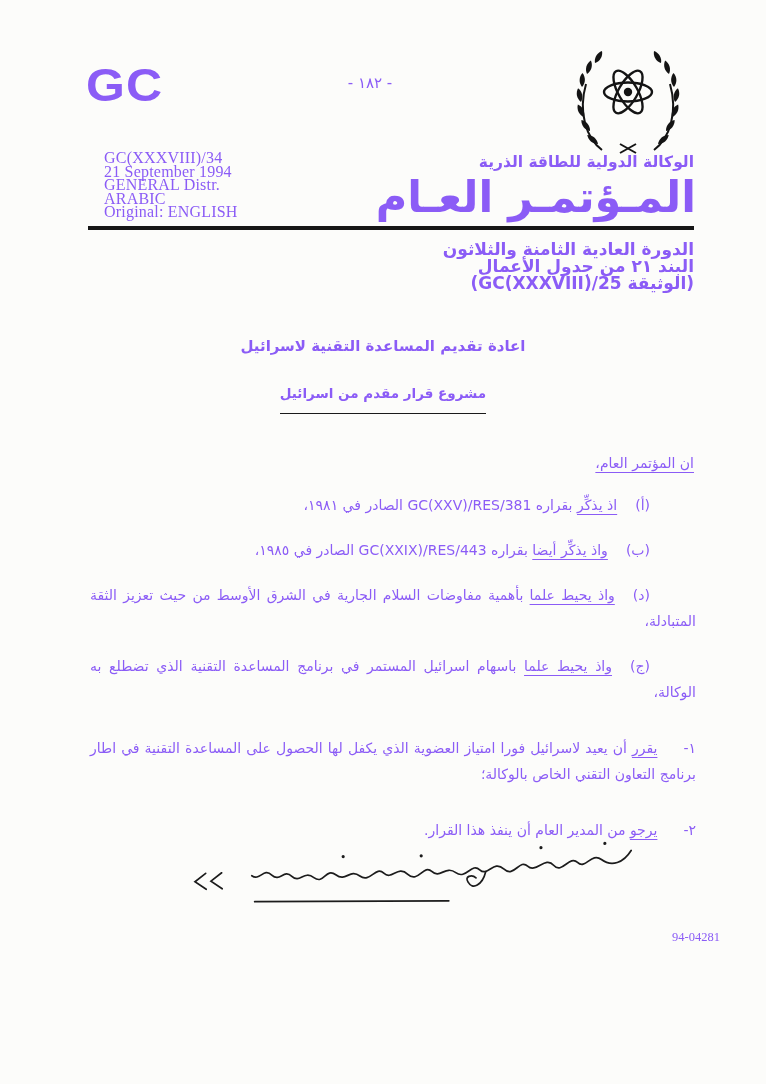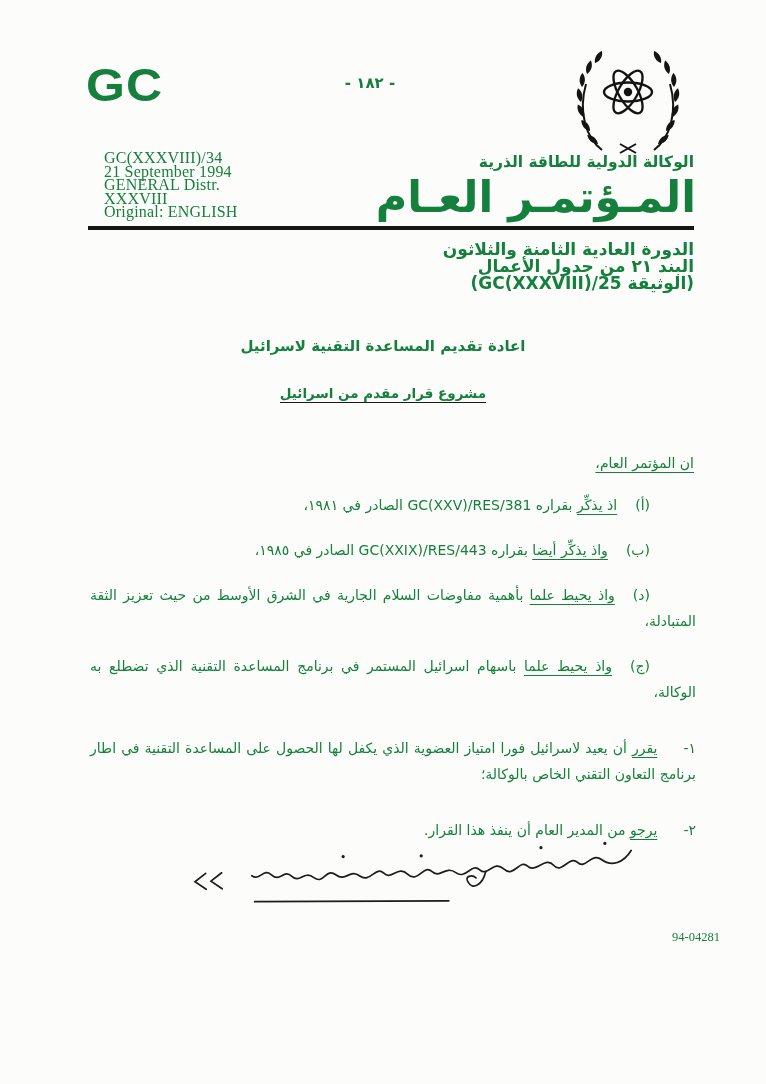--- a/index.html
+++ b/index.html
@@ -2,33 +2,33 @@
 <html lang="ar"><head>
 <meta charset="utf-8">
 <style>
   * { margin:0; padding:0; box-sizing:border-box; }
   html,body { background:#ffffff; }
   .page {
     position:relative;
     width:766px; height:1084px;
     margin:0 auto;
     background:#fcfcfa;
-    color:#15803d;
+    color:#8b5cf6;
     font-family:"DejaVu Sans", sans-serif;
     overflow:hidden;
   }
   .gc-logo {
     position:absolute; left:86px; top:56px;
     font-family:"Liberation Sans", sans-serif;
     font-weight:700; font-size:50px; letter-spacing:1px;
     transform:scaleY(0.92);
   }
   .page-num {
     position:absolute; top:74px; left:0; width:740px;
-    text-align:center; font-size:15px; font-weight:bold;
+    text-align:center; font-size:15px; font-weight:normal;
   }
   .emblem { position:absolute; top:46px; right:76px; width:122px; height:114px; }
   .doc-info {
     position:absolute; left:104px; top:151px;
     font-family:"Liberation Serif", serif;
     font-size:16px; font-weight:normal; line-height:13.5px;
     letter-spacing:0.2px;
   }
   .agency-name {
     position:absolute; right:72px; top:153px;
@@ -45,21 +45,21 @@
     font-size:17px; font-weight:bold; line-height:17px;
   }
   .doc-title {
     position:absolute; top:337px; left:0; width:100%;
     text-align:center; direction:rtl;
     font-size:15px; font-weight:bold;
   }
   .doc-subtitle-wrap { position:absolute; top:383px; left:0; width:100%; text-align:center; direction:rtl; }
   .doc-subtitle {
     display:inline-block; font-size:13.5px; font-weight:bold;
-    border-bottom:1.5px solid #1a1a1a; padding-bottom:1px;
+    border-bottom:1.5px solid #1a1a1a; padding-bottom:12px;
   }
   .opening { position:absolute; right:72px; top:455px; direction:rtl; font-size:14px; }
   .u { text-decoration:underline; text-underline-offset:4px; text-decoration-thickness:1.2px; }
   .body-text {
     position:absolute; top:492px; left:90px; right:70px;
     direction:rtl; text-align:justify;
     font-size:14px; line-height:26px;
   }
   .body-text p { margin:0 0 19px 0; }
   p.pre { text-indent:46px; }
@@ -114,21 +114,21 @@
         <use href="#lf" transform="translate(101,28) rotate(-16)"></use>
         <use href="#lf" transform="translate(93,17) rotate(-30)"></use>
       </g>
     </svg>
   </div>
 
   <div class="doc-info">
     <div>GC(XXXVIII)/34</div>
     <div>21 September 1994</div>
     <div>GENERAL Distr.</div>
-    <div>XXXVIII</div>
+    <div>ARABIC</div>
     <div>Original: ENGLISH</div>
   </div>
 
   <div class="agency-name">الوكالة الدولية للطاقة الذرية</div>
   <div class="conf-title">المـؤتمـر العـام</div>
 
   <div class="rule"></div>
 
   <div class="session">
     <div>الدورة العادية الثامنة والثلاثون</div>

